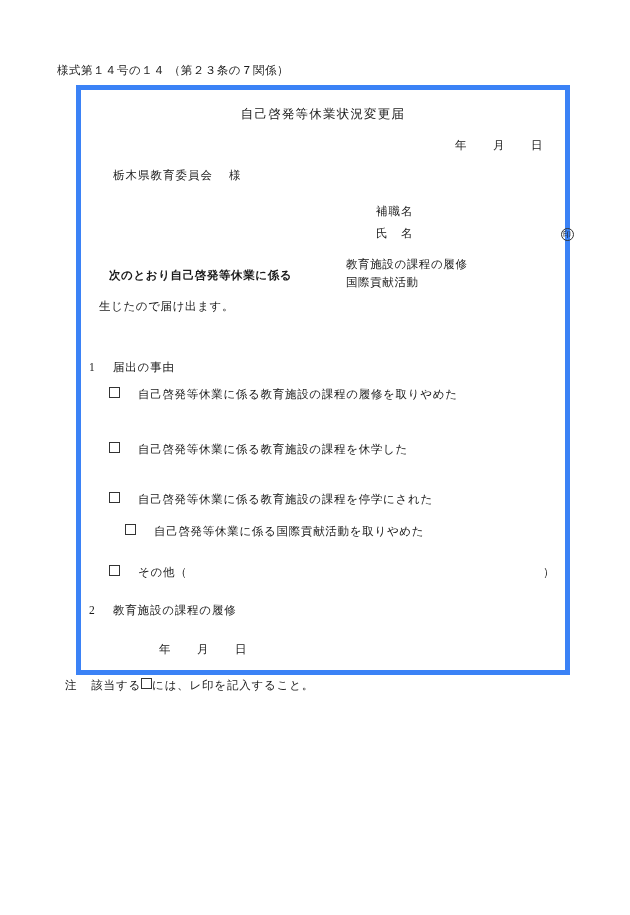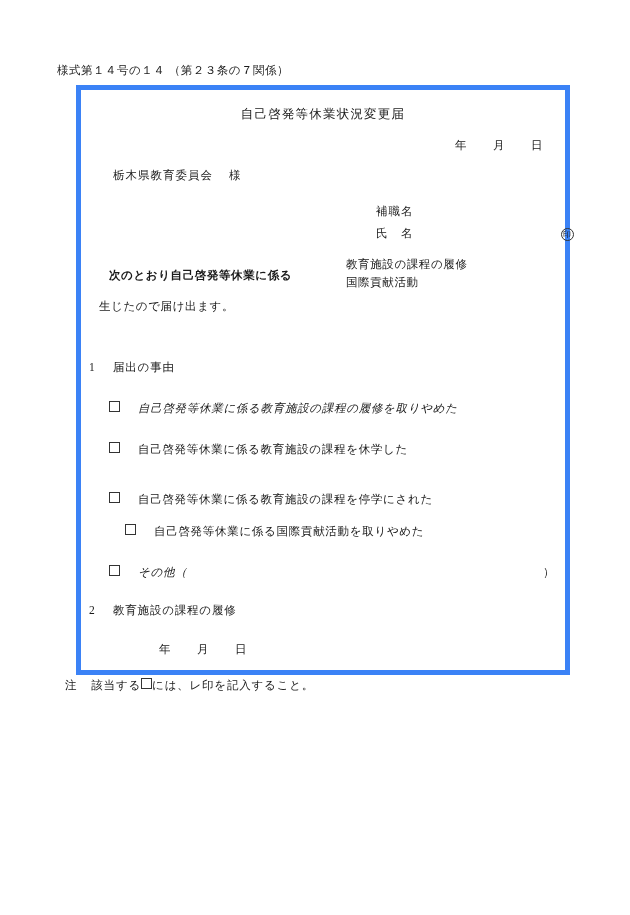--- a/index.html
+++ b/index.html
@@ -148,25 +148,25 @@
     white-space: nowrap;
   }
   .cb {
     display: inline-block;
     width: 9px;
     height: 9px;
     border: 1px solid #333;
     margin-right: 18px;
     vertical-align: 0px;
   }
-  .c1 { top: 311px; font-style: italic; }
+  .c1 { top: 297px; }
   .c2 { top: 352px; }
   .c3 { top: 393px; margin-top: 9px; }
   .c4 { top: 434px; margin-left: 16px; }
-  .c5 { top: 475px; font-style: italic; }
+  .c5 { top: 475px; }
   .paren-close {
     position: absolute;
     left: 462px;
     top: 475px;
     font-size: 11.5px;
   }
   .date-occurred {
     position: absolute;
     left: 78px;
     top: 552px;

